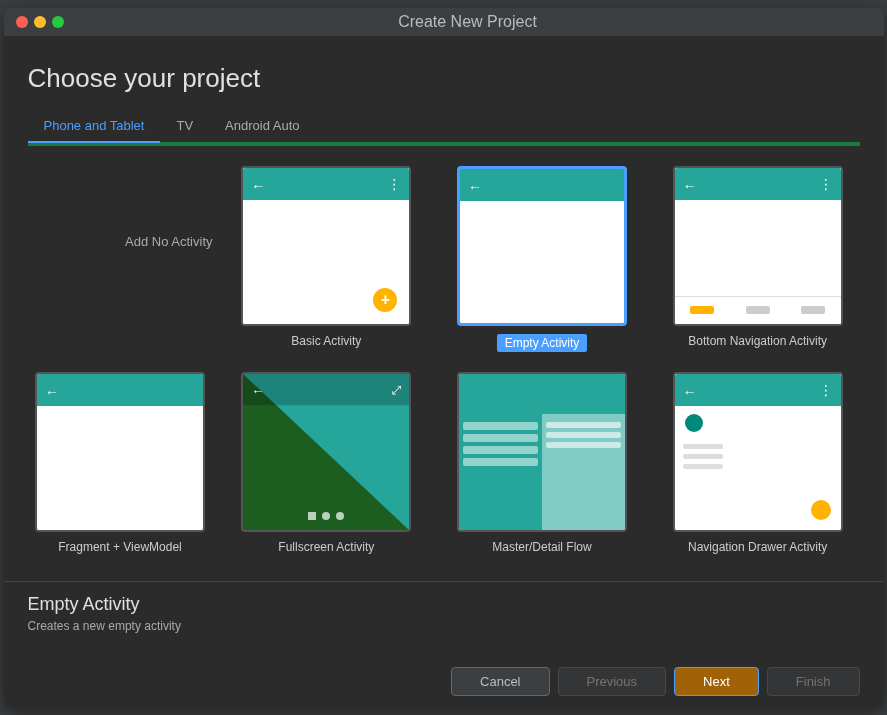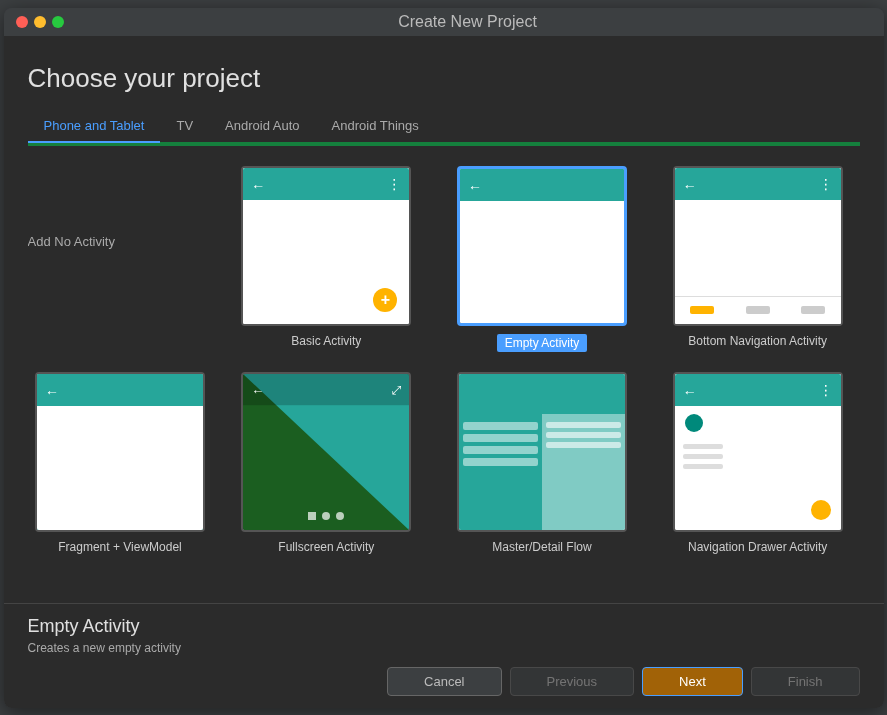--- a/index.html
+++ b/index.html
@@ -88,21 +88,21 @@
     }
     .grid {
       display: grid;
       grid-template-columns: 185px repeat(3, 1fr);
       gap: 12px;
       align-items: start;
     }
     .add-no-activity {
       display: flex;
       align-items: center;
-      justify-content: flex-start;
+      justify-content: flex-end;
       height: 160px;
       color: #aaa;
       font-size: 13px;
       text-align: center;
     }
     .project-card {
       display: flex;
       flex-direction: column;
       align-items: center;
       cursor: pointer;
@@ -354,27 +354,28 @@
       font-size: 12px;
     }
     .button-row {
       display: flex;
       justify-content: flex-end;
       gap: 8px;
       padding: 12px 24px;
       background: #2b2b2b;
     }
     .btn {
-      padding: 6px 36px;
+      padding: 6px 28px;
       border-radius: 4px;
       font-size: 13px;
       cursor: pointer;
       border: 1px solid #666;
       background: #3c3f41;
       color: #bbb;
+      margin-top: 22px;
     }
     .btn-primary {
       background: #a16207;
       border-color: #4a9eff;
       color: white;
     }
     .btn-disabled {
       opacity: 0.5;
       cursor: default;
     }
@@ -407,21 +408,20 @@
     <span class="title-text">Create New Project</span>
   </div>
 
   <div class="content">
     <h1 class="page-title">Choose your project</h1>
 
     <div class="tabs">
       <div class="tab active">Phone and Tablet</div>
       <div class="tab">TV</div>
       <div class="tab">Android Auto</div>
-      <div class="tab">Android Things</div>
     </div>
 
     <div class="grid-area">
       <div class="grid">
 
         <div class="add-no-activity">
           <span>Add No Activity</span>
         </div>
 
         <div class="project-card">

